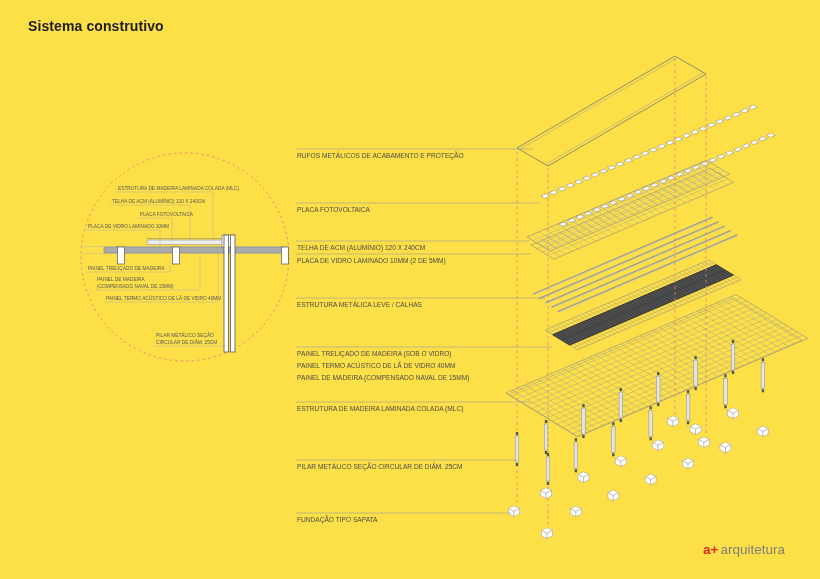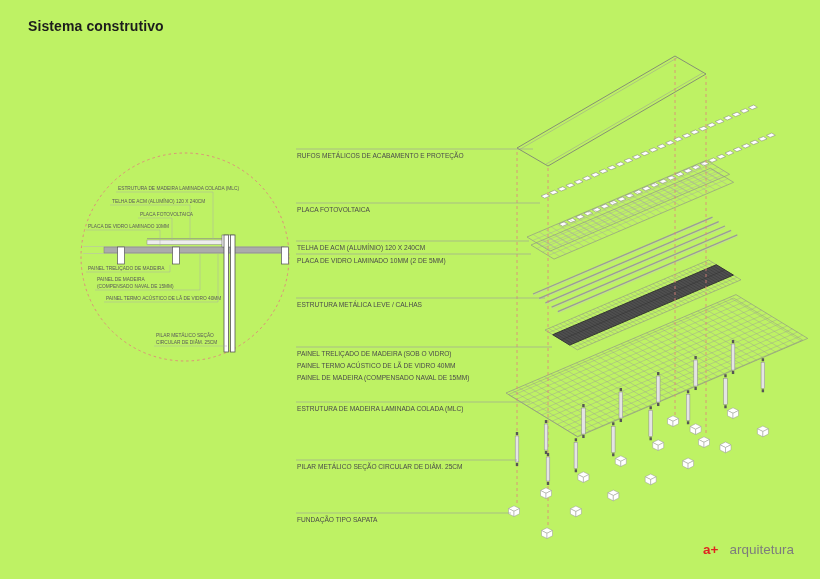--- a/index.html
+++ b/index.html
@@ -1,23 +1,23 @@
 <!DOCTYPE html>
 <html><head>
 <meta charset="utf-8">
 <style>
   html,body{margin:0;padding:0;background:#ffffff;}
-  .page{position:relative;width:820px;height:579px;background:#bef264;overflow:hidden;
+  .page{position:relative;width:820px;height:579px;background:#fde047;overflow:hidden;
         font-family:"Liberation Sans",sans-serif;}
   .title{position:absolute;left:28px;top:18px;font-size:14px;font-weight:bold;color:#1c1c1c;
          letter-spacing:0.1px;}
   svg{position:absolute;left:0;top:0;}
   .logo{position:absolute;left:703px;top:542px;font-size:13.5px;white-space:nowrap;}
   .logo .mark{font-weight:bold;}
-  .logo .name{margin-left:11px;}
+  .logo .name{margin-left:2px;}
 </style>
 </head>
 <body>
 
 <div class="page">
   <div class="title">Sistema construtivo</div>
   <svg id="drawing" width="820" height="579" viewBox="0 0 820 579">
       <g>
         <circle cx="185" cy="257" r="104" fill="none" stroke="#e0837c" stroke-width="0.9" stroke-dasharray="2.5,3"></circle>
         <line x1="83" y1="246.5" x2="288" y2="246.5" stroke-width="0.5" stroke="#b8b8b8" fill="none"></line>

